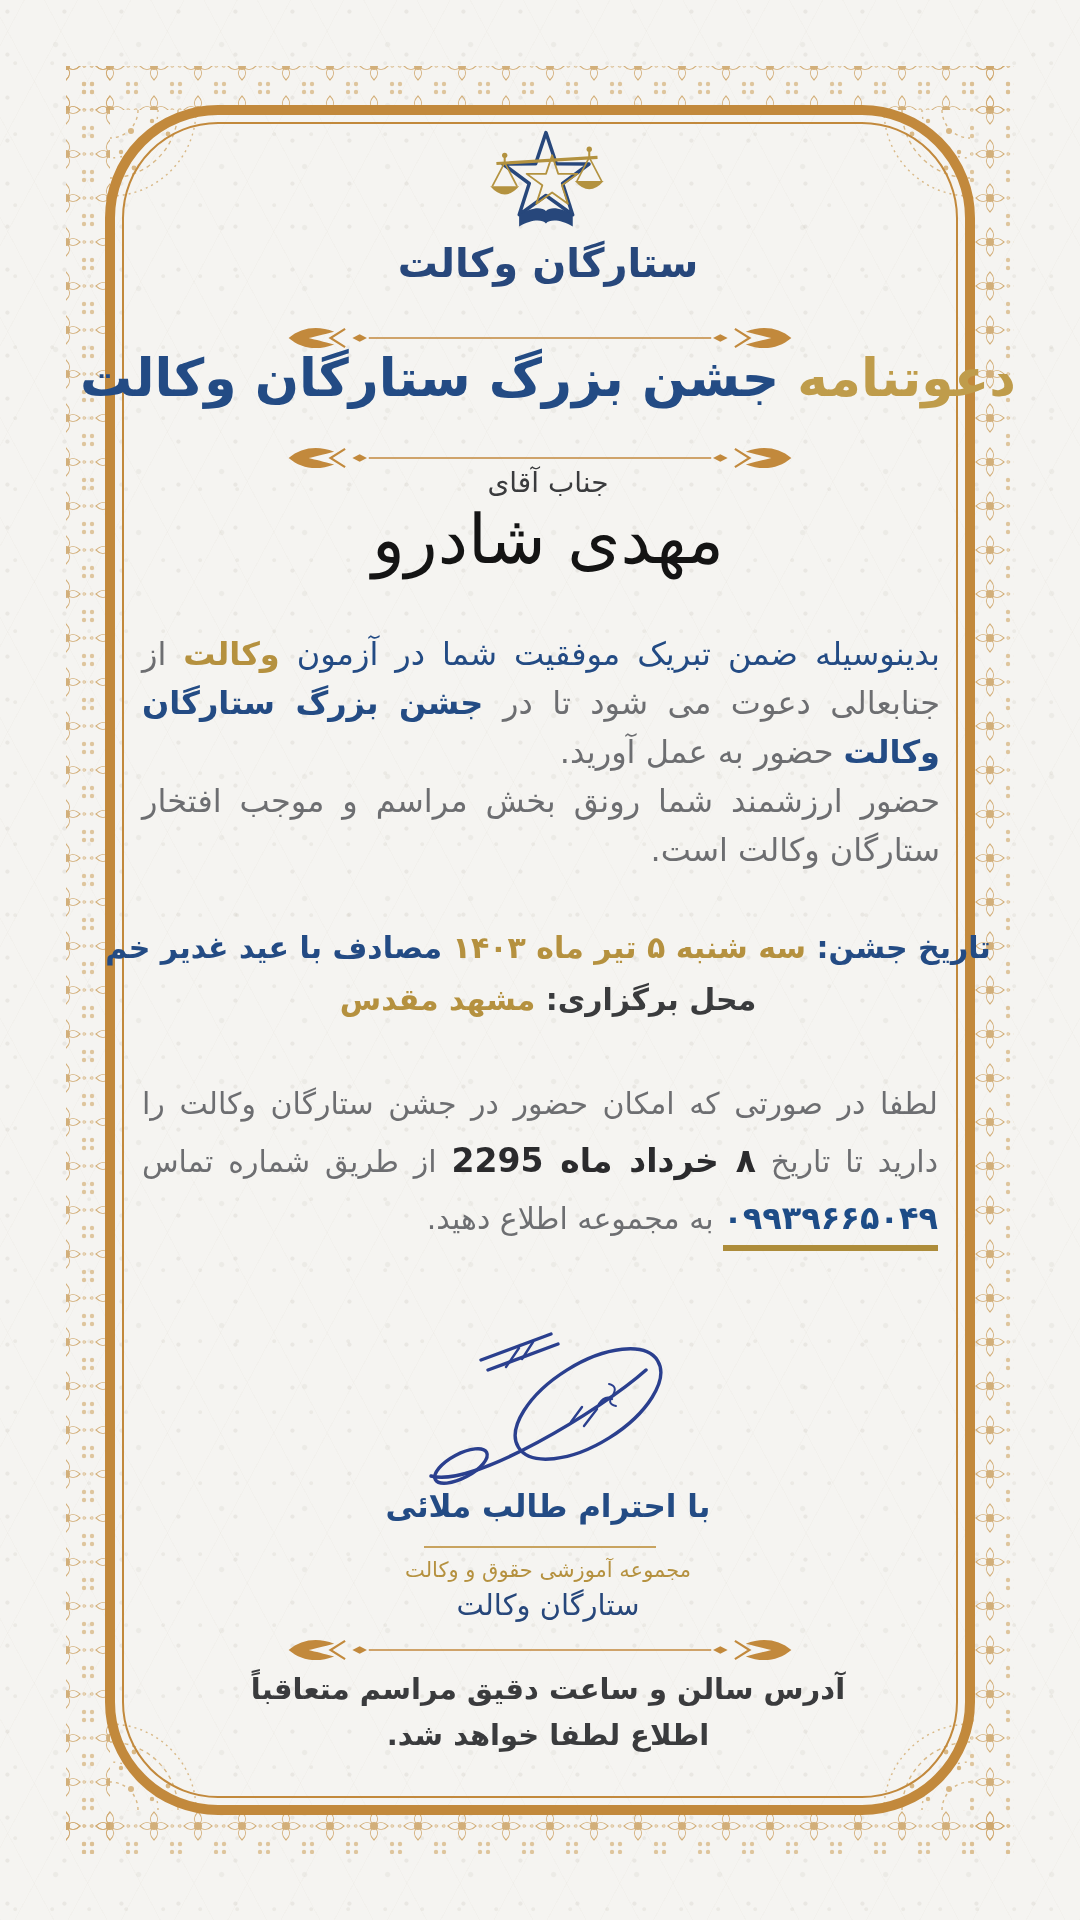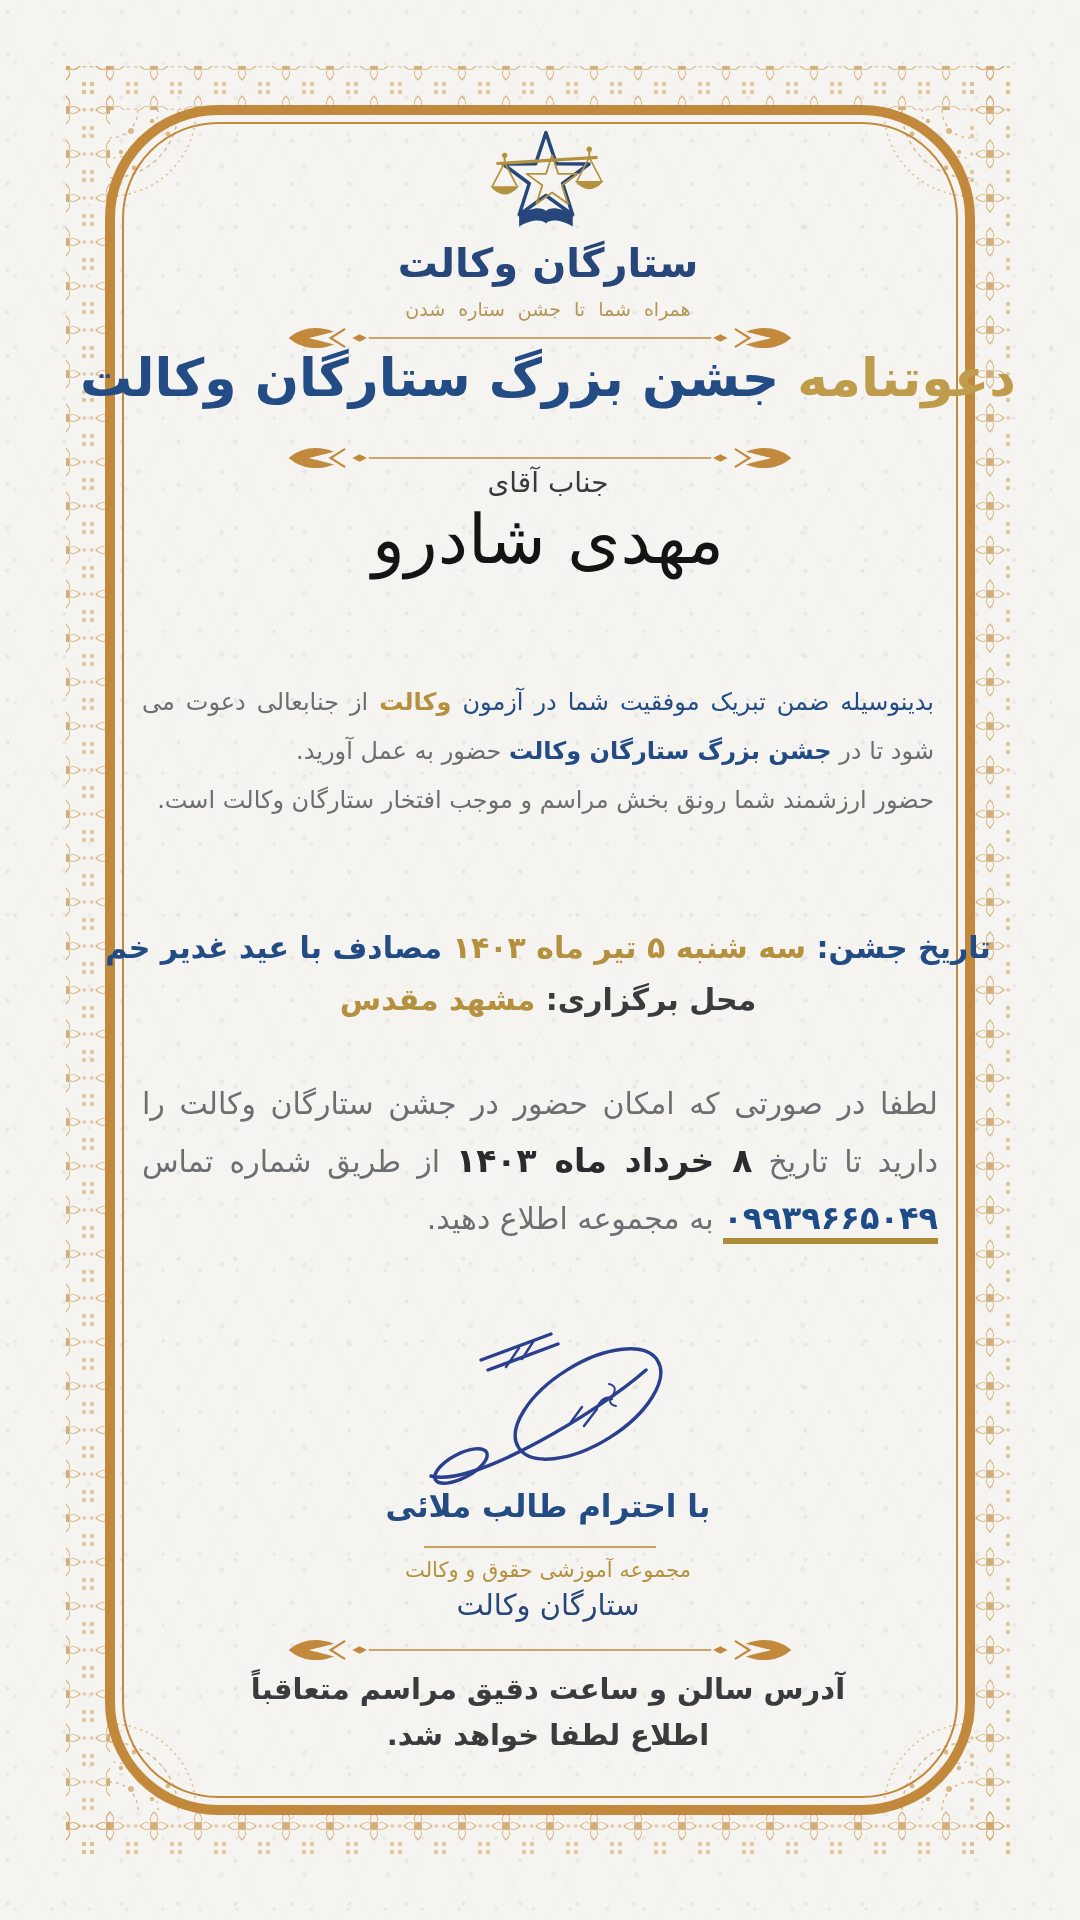--- a/index.html
+++ b/index.html
@@ -29,26 +29,26 @@
   .tagline{top:298px;font-size:19px;color:#b39659;word-spacing:7px;}
   .divider{position:absolute;left:285px;z-index:2;}
   .d1{top:325px;}
   .d2{top:445px;}
   .d3{top:1637px;}
   .title-blk{top:348px;font-size:52px;font-weight:bold;white-space:nowrap;}
   .title-blk .t-gold{color:#bf9c4b;}
   .subtitle{top:418px;font-size:27px;color:#cdb286;}
   .salutation{top:466px;font-size:28px;color:#3a3b3d;}
   .recipient{top:500px;font-size:68px;color:#141414;font-family:"DejaVu Serif","Liberation Serif",serif;}
-  .bodytext{top:630px;left:142px;right:146px;text-align:justify;font-size:24px;line-height:49px;z-index:2;position:absolute;margin-top:48px;}
+  .bodytext{top:630px;left:142px;right:140px;text-align:justify;font-size:32px;line-height:49px;z-index:2;position:absolute;}
   .bodytext p{margin:0;}
   .event-blk{top:922px;font-size:30px;line-height:52px;font-weight:bold;}
   .rsvp{top:1075px;left:142px;right:142px;text-align:justify;font-size:30px;line-height:57px;z-index:2;position:absolute;margin:0;}
   .rsvp .deadline{color:#2b2b2d;font-size:33px;}
-  .phone{color:#1d4c87;font-weight:bold;font-size:32px;border-bottom:6px solid #ad8c3a;padding-bottom:1px;cursor:pointer;}
+  .phone{color:#1d4c87;font-weight:bold;font-size:32px;border-bottom:6px solid #ad8c3a;padding-bottom:8px;cursor:pointer;}
   .sig-blk{top:1326px;}
   .respect{top:1488px;font-size:31px;font-weight:bold;color:#234b84;}
   .hairline{position:absolute;top:1546px;left:424px;width:232px;height:0;border-top:2px solid #c8a35f;z-index:2;}
   .org1{top:1558px;font-size:21px;color:#b5913f;}
   .org2{top:1588px;font-size:29px;color:#27477b;}
   .footer-blk{top:1666px;font-size:29px;line-height:46px;font-weight:bold;color:#3a3b3d;}
 </style>
 </head>
 <body>
 
@@ -131,21 +131,20 @@
 
       <line x1="104" y1="30" x2="92" y2="53" stroke="#b3923f" stroke-width="1.6"></line>
       <line x1="104" y1="30" x2="116" y2="53" stroke="#b3923f" stroke-width="1.6"></line>
       <path d="M90 53 Q104 69 118 53 Z" fill="#b3923f"></path>
 
       <path d="M36 86 C48 78 58 78 62 82 C66 78 76 78 88 86 L88 97 C76 90 66 90 62 94 C58 90 48 90 36 97 Z" fill="#27477b"></path>
     </svg>
   </div>
 
   <div class="blk brand-name">ستارگان وکالت</div>
-  <div class="blk tagline">همراه شما تا جشن ستاره شدن</div>
 
   <svg class="divider d1" width="510" height="26" viewBox="0 0 560 28">
       <use href="#orn-div"></use>
     </svg>
 
   <div class="blk title-blk">
     <span class="t-gold">دعوتنامه</span>
     <span class="t-blue">جشن بزرگ ستارگان وکالت</span>
   </div>
 
@@ -160,21 +159,21 @@
   <div class="bodytext">
     <p><span class="t-blue">بدینوسیله ضمن تبریک موفقیت شما در آزمون</span> <span class="t-gold b">وکالت</span> <span class="t-gray">از جنابعالی دعوت می شود تا در</span> <span class="t-blue b">جشن بزرگ ستارگان وکالت</span> <span class="t-gray">حضور به عمل آورید.</span></p>
     <p class="t-gray">حضور ارزشمند شما رونق بخش مراسم و موجب افتخار ستارگان وکالت است.</p>
   </div>
 
   <div class="blk event-blk">
     <div><span class="t-blue">تاریخ جشن:</span> <span class="t-gold">سه شنبه ۵ تیر ماه ۱۴۰۳</span> <span class="t-blue">مصادف با عید غدیر خم</span></div>
     <div><span class="t-dark">محل برگزاری:</span> <span class="t-gold">مشهد مقدس</span></div>
   </div>
 
-  <p class="rsvp"><span class="t-gray">لطفا در صورتی که امکان حضور در جشن ستارگان وکالت را دارید تا تاریخ</span> <span class="deadline b">۸ خرداد ماه ۱۴۰۳</span> <span class="t-gray">از طریق شماره تماس</span> <span class="phone">۰۹۹۳۹۶۶۵۰۴۹</span> <span class="t-gray">به مجموعه اطلاع دهید.</span></p>
+  <p class="rsvp"><span class="t-gray">لطفا در صورتی که امکان حضور در جشن ستارگان وکالت را دارید تا تاریخ</span> <span class="deadline b">۸ خرداد ماه 2295</span> <span class="t-gray">از طریق شماره تماس</span> <span class="phone">۰۹۹۳۹۶۶۵۰۴۹</span> <span class="t-gray">به مجموعه اطلاع دهید.</span></p>
 
   <div class="blk sig-blk">
     <svg width="290" height="168" viewBox="0 0 290 168">
       <g fill="none" stroke="#2a3f8e" stroke-width="3.4" stroke-linecap="round">
         <ellipse transform="rotate(-32 185 78)" cx="185" cy="78" rx="82" ry="40"></ellipse>
         <path d="M28 150 C70 162 198 84 243 44"></path>
         <ellipse transform="rotate(-28 58 140)" cx="58" cy="140" rx="29" ry="12"></ellipse>
         <path d="M78 34 L148 8"></path>
         <path d="M85 44 L155 18"></path>
         <path d="M116 22 l-13 19 M130 16 l-11 17" stroke-width="2.4"></path>

